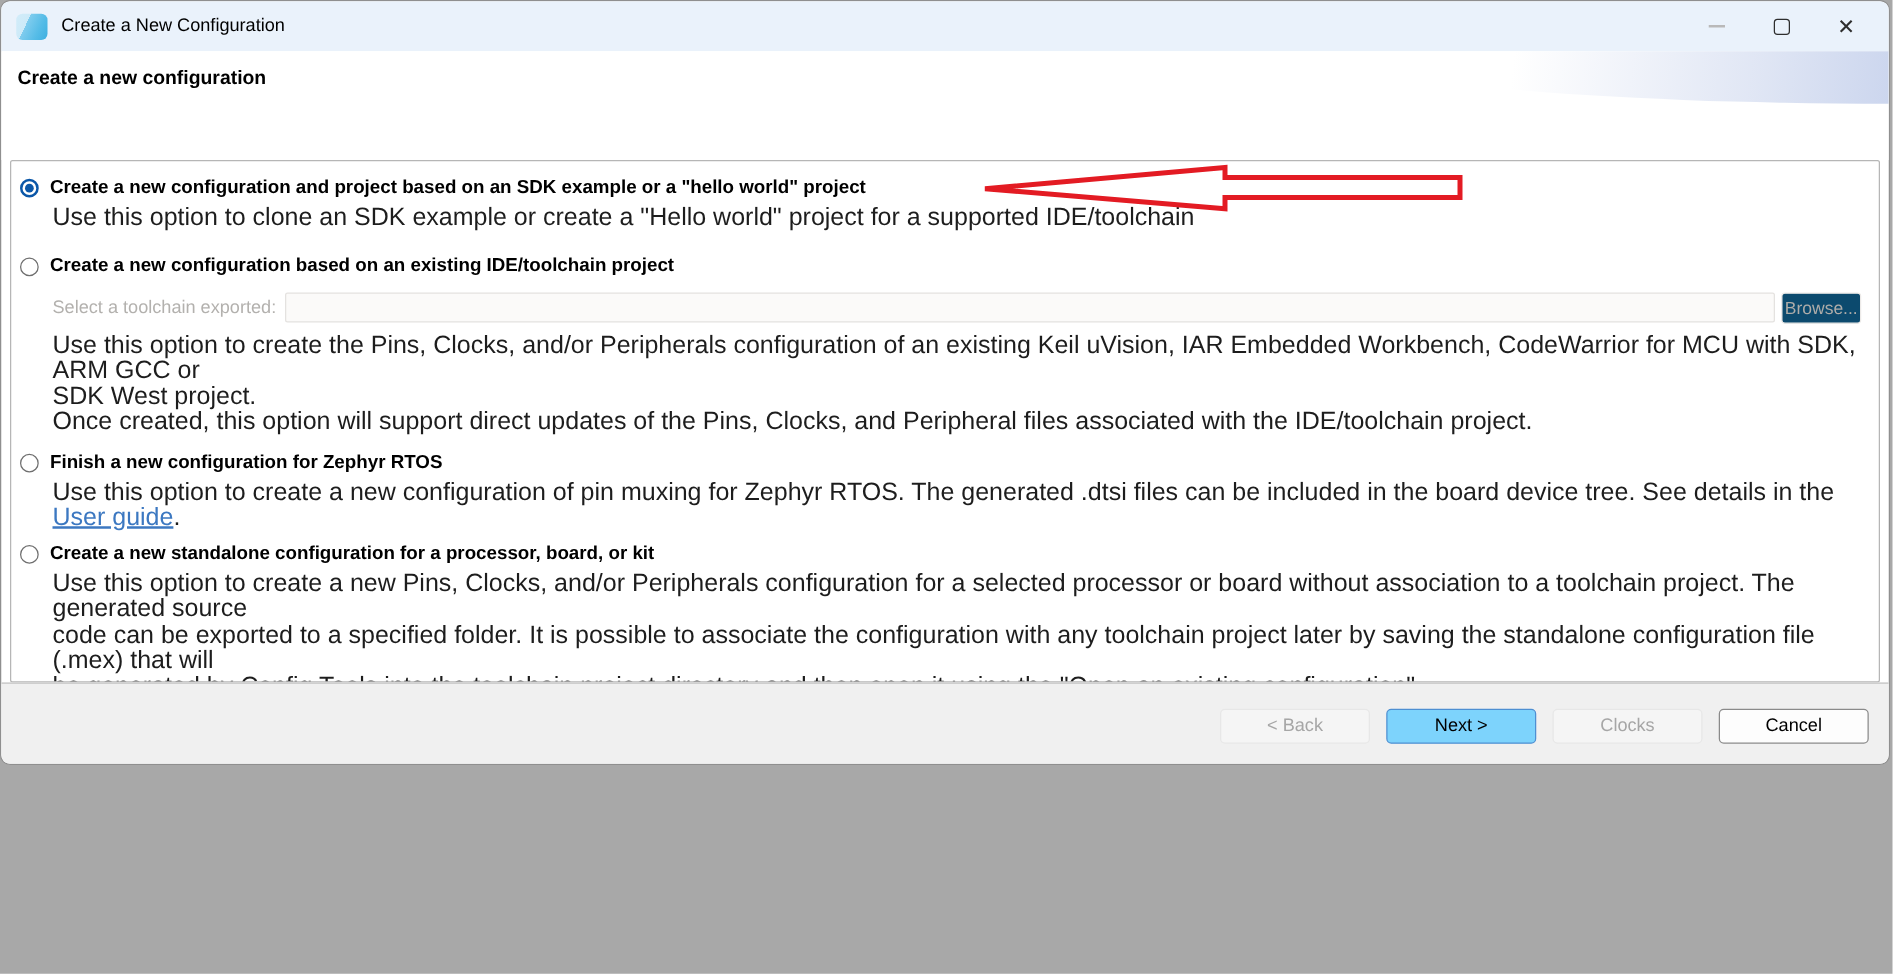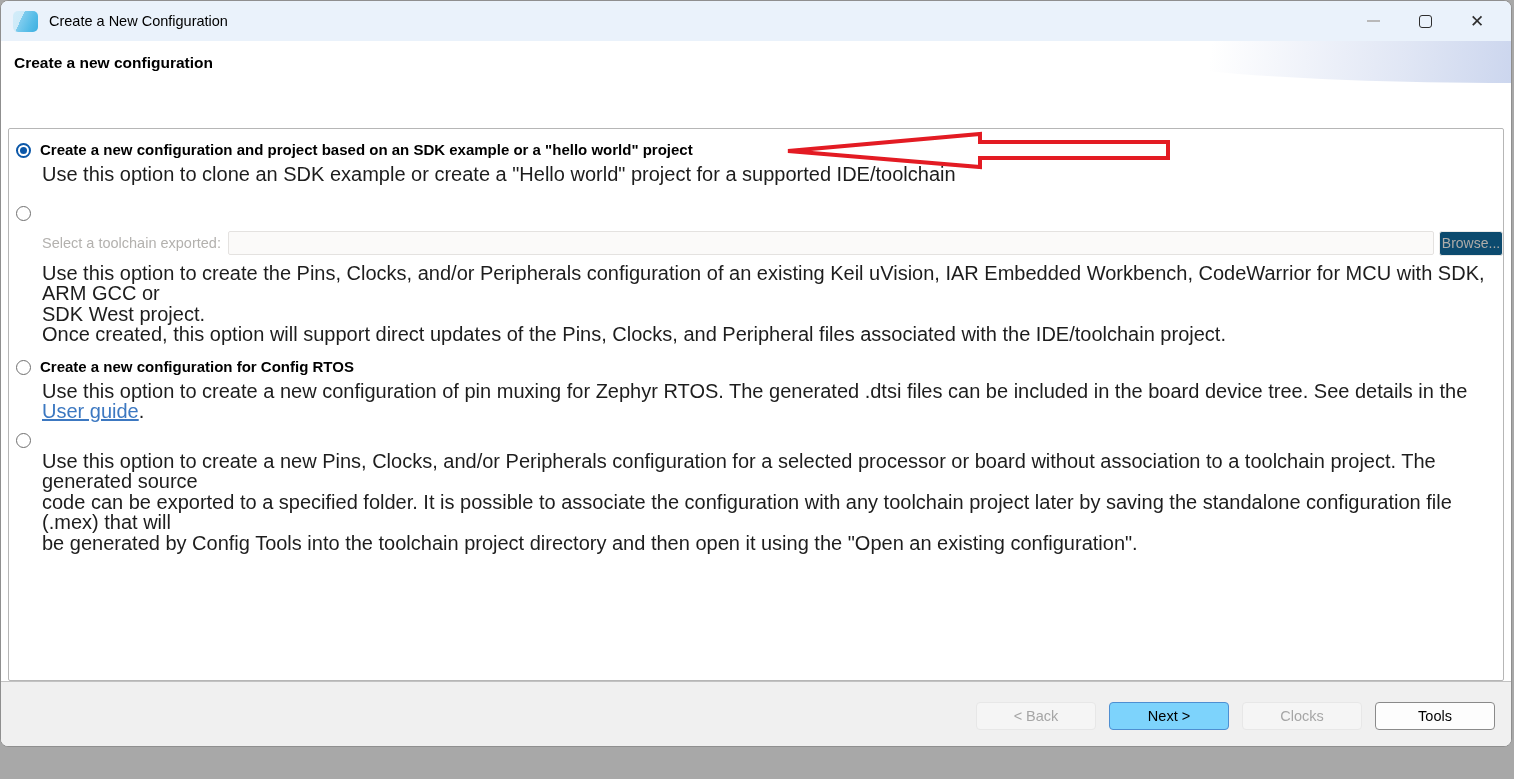--- a/index.html
+++ b/index.html
@@ -4,21 +4,21 @@
 <style>
   * { box-sizing: border-box; margin: 0; padding: 0; }
   html, body { width: 1514px; height: 779px; overflow: hidden; }
   body {
     background: #a8a8a8;
     font-family: "Liberation Sans", "DejaVu Sans", sans-serif;
     color: #1b1b1b;
   }
   .window {
     position: absolute; left: 0; top: 0;
-    width: 1512px; height: 747px;
+    width: 1512px; height: 612px;
     background: #ffffff;
     border: 1px solid #8f8f8f;
     border-radius: 8px;
     overflow: hidden;
   }
   
   .titlebar {
     position: absolute; left: 0; top: 0; right: 0; height: 40px;
     background: #eaf2fb;
     display: flex; align-items: center;
@@ -52,21 +52,21 @@
     background: linear-gradient(97deg, rgba(219,226,242,0) 30%, rgba(214,222,241,0.75) 75%, #ccd6ee 100%);
     border-bottom-left-radius: 100% 95%;
   }
   .header h1 { font-size: 15.5px; font-weight: bold; color: #000; padding: 13px 0 0 13px; }
   
   .groupbox {
     position: absolute; left: 7px; right: 7px; top: 127px; bottom: 65px;
     background: #fff;
     border: 1px solid #b6b6b6;
     border-radius: 2px;
-    padding: 10px 0 0 7px;
+    padding: 10px 14px 0 7px;
     overflow: hidden;
   }
   .opt-head { display: flex; align-items: flex-start; gap: 9px; line-height: 22px; }
   .opt-label { font-size: 15px; font-weight: bold; color: #000; }
   .radio {
     width: 15px; height: 15px; border-radius: 50%;
     flex: none; margin-top: 4px; position: relative; background: #fff;
   }
   .radio.on { border: 2.5px solid #0b57a8; }
   .radio.on::after {
@@ -148,49 +148,51 @@
   <div class="groupbox">
 
     <div class="opt-head">
       <span class="radio on"></span>
       <span class="opt-label">Create a new configuration and project based on an SDK example or a "hello world" project</span>
     </div>
     <div class="opt-desc mt3">Use this option to clone an SDK example or create a "Hello world" project for a supported IDE/toolchain</div>
 
     <div class="opt-head mt17">
       <span class="radio off"></span>
+      <span class="opt-label">Create a new configuration based on an existing IDE/toolchain project</span>
     </div>
     <div class="field-row">
       <span class="field-label">Select a toolchain exported:</span>
       <input class="field-input" type="text" disabled="" value="" style="">
       <button class="browse-btn" disabled="">Browse...</button>
     </div>
     <div class="opt-desc mt7">Use this option to create the Pins, Clocks, and/or Peripherals configuration of an existing Keil uVision, IAR Embedded Workbench, CodeWarrior for MCU with SDK, ARM GCC or
 SDK West project.
 Once created, this option will support direct updates of the Pins, Clocks, and Peripheral files associated with the IDE/toolchain project.</div>
 
     <div class="opt-head mt11">
       <span class="radio off"></span>
-      <span class="opt-label">Create a new configuration for Config RTOS</span>
+      <span class="opt-label">Finish a new configuration for Zephyr RTOS</span>
     </div>
     <div class="opt-desc inline-desc mt3"><span>Use this option to create a new configuration of pin muxing for Zephyr RTOS. The generated .dtsi files can be included in the board device tree. See details in the </span><span class="link">User guide</span><span>.</span></div>
 
     <div class="opt-head mt7">
       <span class="radio off"></span>
+      <span class="opt-label">Create a new standalone configuration for a processor, board, or kit</span>
     </div>
     <div class="opt-desc mt3">Use this option to create a new Pins, Clocks, and/or Peripherals configuration for a selected processor or board without association to a toolchain project. The generated source
 code can be exported to a specified folder. It is possible to associate the configuration with any toolchain project later by saving the standalone configuration file (.mex) that will
 be generated by Config Tools into the toolchain project directory and then open it using the "Open an existing configuration".</div>
 
   </div>
 
   <svg class="arrow-annot" viewBox="0 0 392 42" xmlns="http://www.w3.org/2000/svg">
     <polygon points="4,21 196,4 196,12 384,12 384,28 196,28 196,37" fill="none" stroke="#e31b23" stroke-width="4" stroke-linejoin="miter"></polygon>
   </svg>
 
   <div class="footer">
     <button class="btn disabled" disabled="">&lt; Back</button>
     <button class="btn default">Next &gt;</button>
     <button class="btn disabled" disabled="">Clocks</button>
-    <button class="btn normal">Tools</button>
+    <button class="btn normal">Cancel</button>
   </div>
 
 </div>
 
 </body></html>

